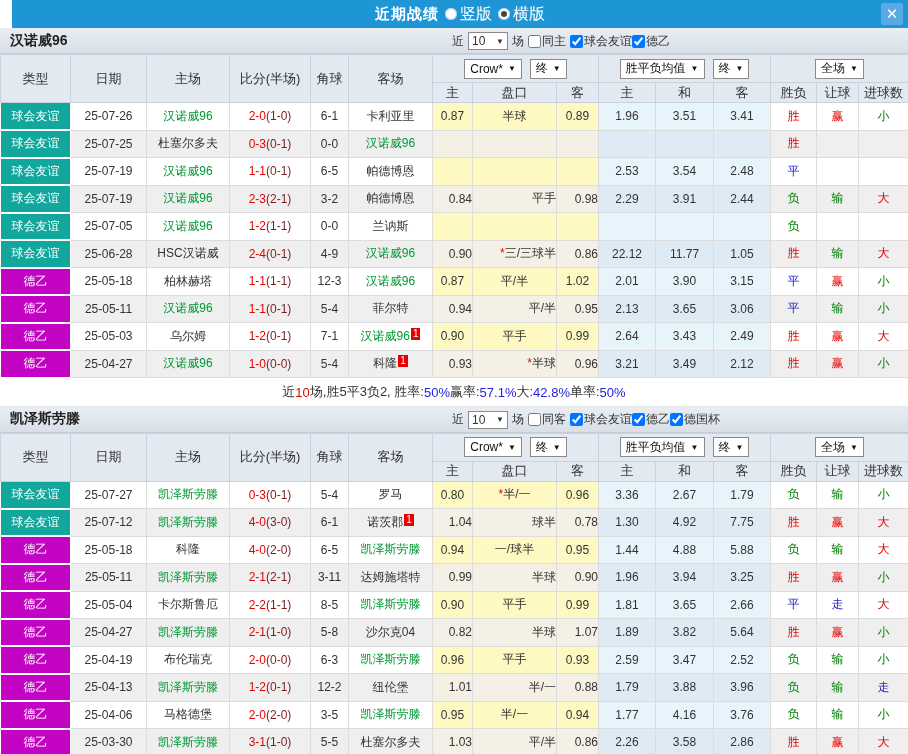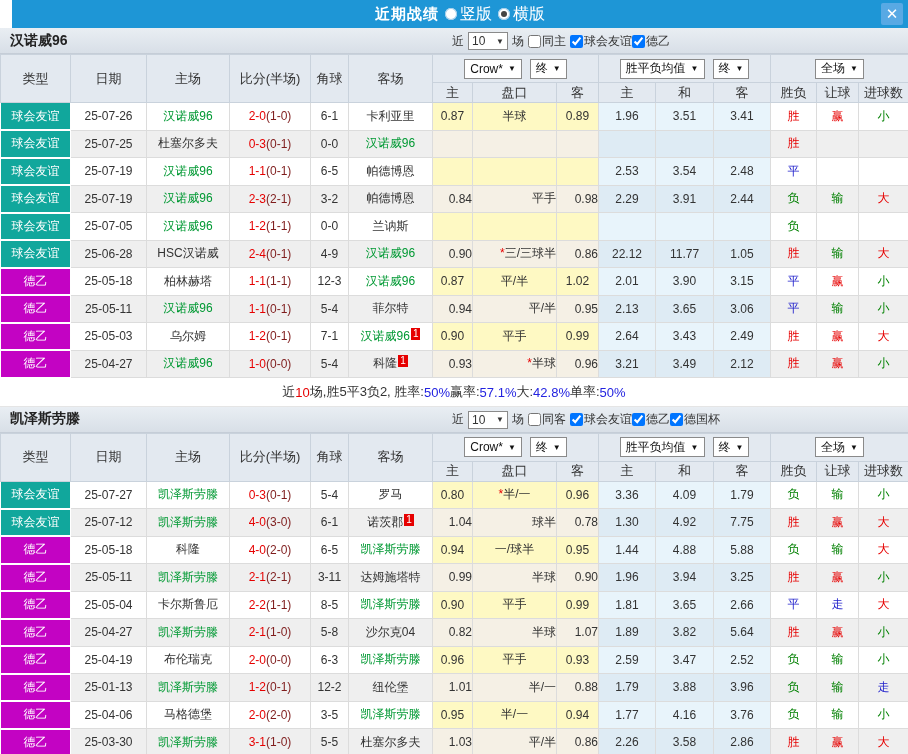--- a/index.html
+++ b/index.html
@@ -464,21 +464,21 @@
           <td class="type-cell t-friendly">球会友谊</td>
           <td class="z-odd">25-07-27</td>
           <td class="z-odd team-green">凯泽斯劳滕</td>
           <td class="z-odd"><span class="c-red">0-3</span><span class="half">(0-1)</span></td>
           <td class="z-odd">5-4</td>
           <td class="z-odd">罗马</td>
           <td class="cr-odd">0.80</td>
           <td class="cr-odd"><span class="c-red">*</span>半/一</td>
           <td class="cr-odd">0.96</td>
           <td class="av-odd">3.36</td>
-          <td class="av-odd">4.09</td>
+          <td class="av-odd">2.67</td>
           <td class="av-odd">1.79</td>
           <td class="z-odd c-green">负</td>
           <td class="z-odd c-green">输</td>
           <td class="z-odd c-green">小</td>
         </tr>
         <tr>
           <td class="type-cell t-friendly">球会友谊</td>
           <td class="z-even">25-07-12</td>
           <td class="z-even team-green">凯泽斯劳滕</td>
           <td class="z-even"><span class="c-red">4-0</span><span class="half">(3-0)</span></td>
@@ -574,21 +574,21 @@
           <td class="cr-odd">0.93</td>
           <td class="av-odd">2.59</td>
           <td class="av-odd">3.47</td>
           <td class="av-odd">2.52</td>
           <td class="z-odd c-green">负</td>
           <td class="z-odd c-green">输</td>
           <td class="z-odd c-green">小</td>
         </tr>
         <tr>
           <td class="type-cell t-league">德乙</td>
-          <td class="z-even">25-01-13</td>
+          <td class="z-even">25-04-13</td>
           <td class="z-even team-green">凯泽斯劳滕</td>
           <td class="z-even"><span class="c-red">1-2</span><span class="half">(0-1)</span></td>
           <td class="z-even">12-2</td>
           <td class="z-even">纽伦堡</td>
           <td class="cr-even">1.01</td>
           <td class="cr-even">半/一</td>
           <td class="cr-even">0.88</td>
           <td class="av-even">1.79</td>
           <td class="av-even">3.88</td>
           <td class="av-even">3.96</td>

